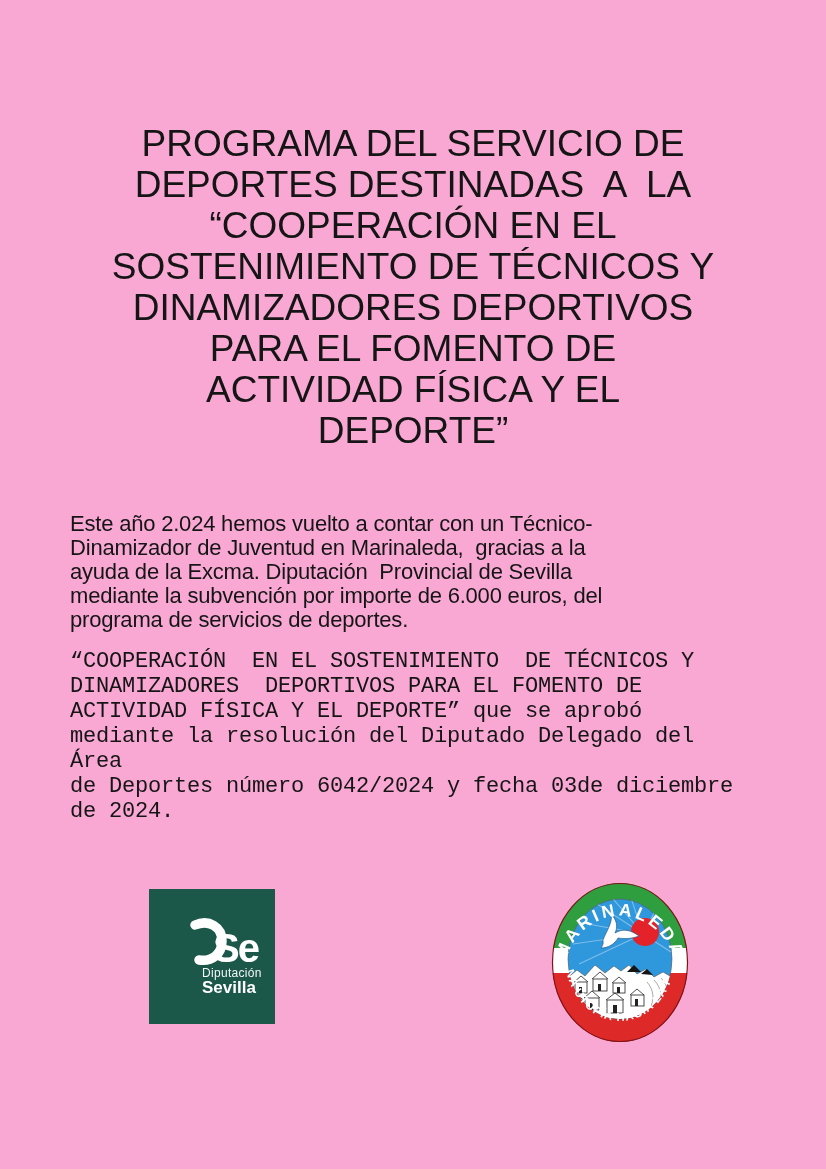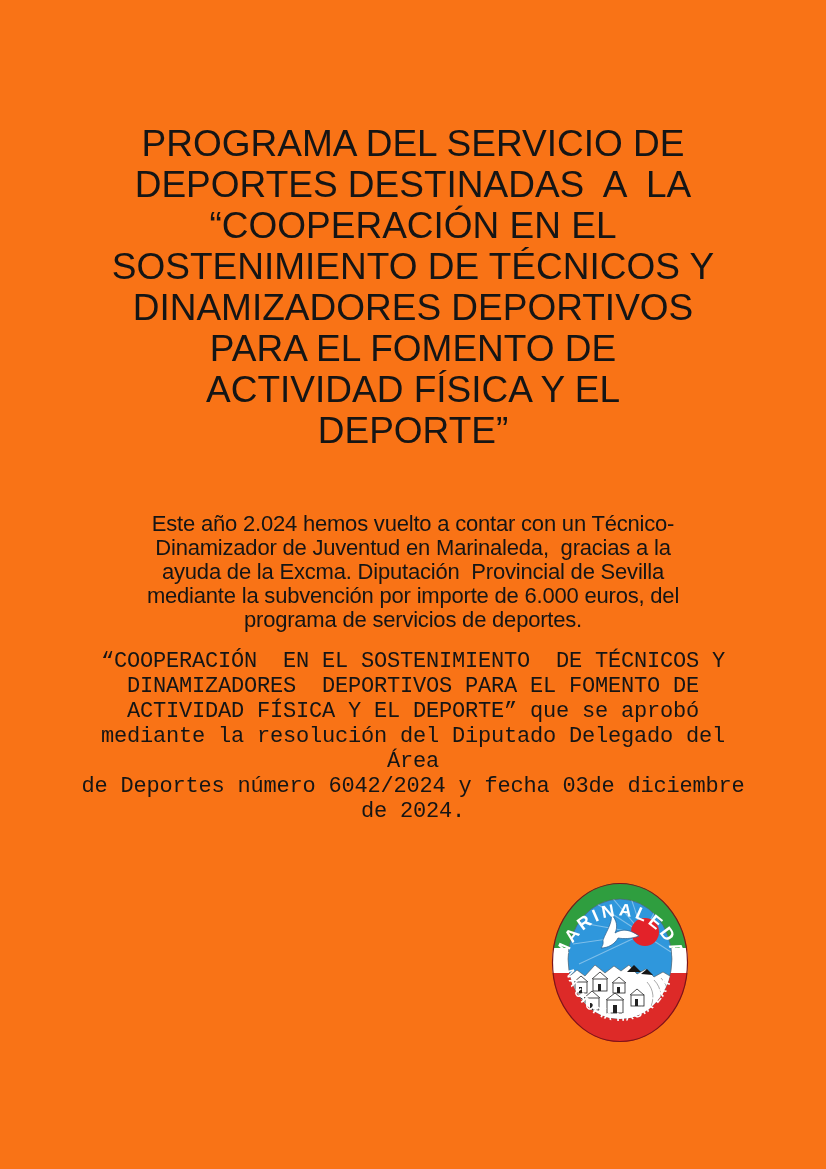--- a/index.html
+++ b/index.html
@@ -1,34 +1,34 @@
 <!DOCTYPE html>
 <html><head>
 <meta charset="utf-8">
 <style>
   html,body{margin:0;padding:0;background:#ffffff;}
   .page{
     position:relative;
     width:826px;height:1169px;
-    background:#f97316;
+    background:#f9a8d4;
     font-family:"Liberation Sans", sans-serif;
     color:#1a1a1a;
     overflow:hidden;
   }
   .doc-title{
     position:absolute;left:0;right:0;top:123px;
     text-align:center;
     font-size:37px;line-height:41px;
     font-weight:400;
     color:#151515;
     white-space:pre-wrap;
   }
   .body-para{
     position:absolute;left:70px;right:70px;
-    text-align:center;
+    text-align:left;
     font-size:22px;
     color:#151515;
     white-space:pre-wrap;
     letter-spacing:-0.2px;
   }
   .para-1{top:512px;line-height:24px;}
   .para-2{top:649px;line-height:25px;font-family:Liberation Mono, monospace;}
   .sevilla-logo{
     position:absolute;left:149px;top:889px;width:126px;height:135px;
   }
@@ -57,20 +57,30 @@
 mediante la subvención por importe de 6.000 euros, del
 programa de servicios de deportes.</div>
 
   <div class="body-para para-2">“COOPERACIÓN  EN EL SOSTENIMIENTO  DE TÉCNICOS Y
 DINAMIZADORES  DEPORTIVOS PARA EL FOMENTO DE
 ACTIVIDAD FÍSICA Y EL DEPORTE” que se aprobó
 mediante la resolución del Diputado Delegado del Área
 de Deportes número 6042/2024 y fecha 03de diciembre
 de 2024.</div>
 
+  <div class="sevilla-logo">
+    <svg width="126" height="135" viewBox="0 0 126 135" xmlns="http://www.w3.org/2000/svg">
+      <rect x="0" y="0" width="126" height="135" fill="#1b584a"></rect>
+
+      <path d="M 46,36 C 60,30 73,38 73,52 C 73,65 63,73 50,71" fill="none" stroke="#ffffff" stroke-width="9.5" stroke-linecap="round"></path>
+      <text x="64" y="73" font-family="Liberation Sans, sans-serif" font-size="40" font-weight="bold" fill="#ffffff" letter-spacing="-2">Se</text>
+      <text x="53" y="88" font-family="Liberation Sans, sans-serif" font-size="12" fill="#ffffff" opacity="0.95" letter-spacing="0.3">Diputación</text>
+      <text x="53" y="104" font-family="Liberation Sans, sans-serif" font-size="17" font-weight="bold" fill="#ffffff">Sevilla</text>
+    </svg>
+  </div>
 
   <div class="marinaleda-logo">
     <svg width="138" height="161" viewBox="0 0 138 161" xmlns="http://www.w3.org/2000/svg">
       <defs>
         <clipPath id="outerClip">
             <ellipse cx="69" cy="80.5" rx="68" ry="79.5"></ellipse>
           </clipPath>
         <clipPath id="innerClip">
             <ellipse cx="69" cy="77" rx="52" ry="60"></ellipse>
           </clipPath>

